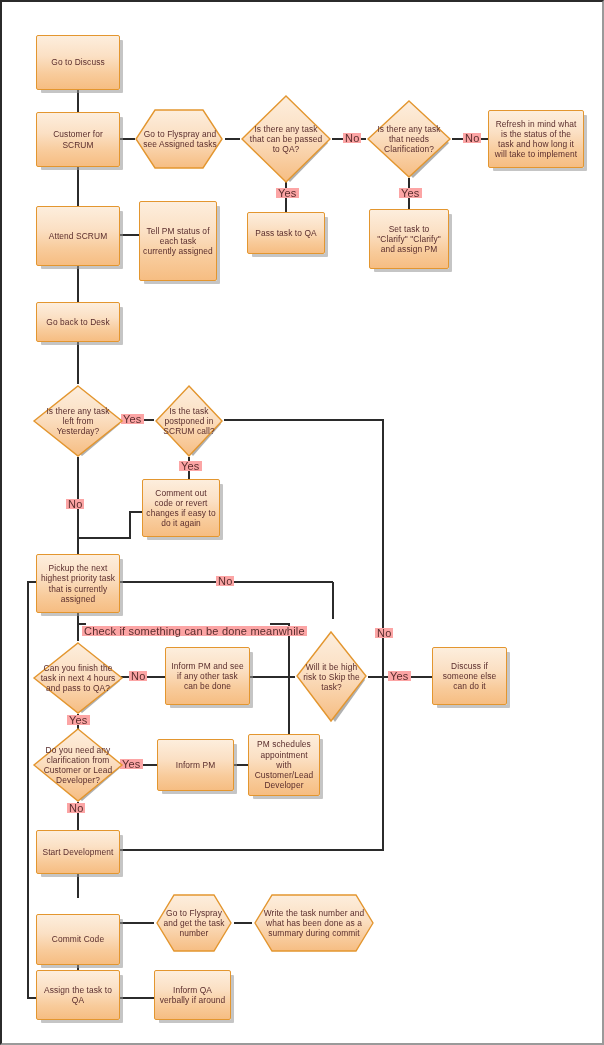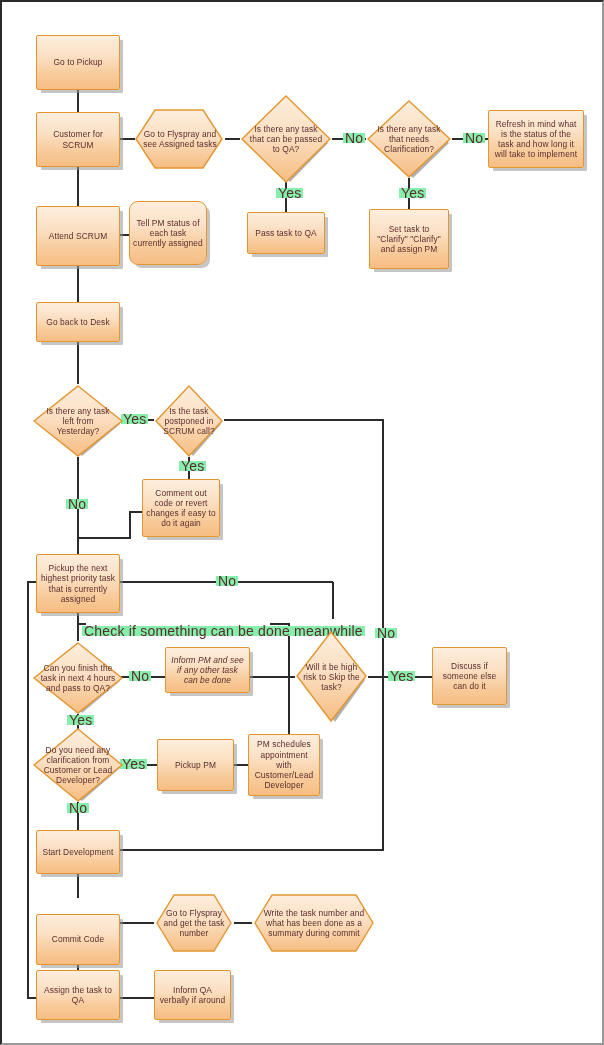--- a/index.html
+++ b/index.html
@@ -17,23 +17,23 @@
     border-right:2px solid #9a9a9a;
     border-bottom:2px solid #9a9a9a;
     overflow:hidden;
   }
 
   
   #edges{position:absolute;left:0;top:0;width:604px;height:1045px;}
 
   .edge-label{
     position:absolute;
-    font-size:14px;
+    font-size:11px;
     color:#5a2d2d;
-    background:#86efac;
+    background:#fca5a5;
     padding:0 2px;
     line-height:10px;
     white-space:nowrap;
     letter-spacing:.2px;
   }
 
   
   .node{
     position:absolute;
     box-sizing:border-box;
@@ -164,21 +164,21 @@
   <div class="edge-label" style="left:214px;top:574px;">No</div>
   <div class="edge-label" style="left:80px;top:616px;margin-top:8px;">Check if something can be done meanwhile</div>
   <div class="edge-label" style="left:127px;top:669px;">No</div>
   <div class="edge-label" style="left:65px;top:713px;">Yes</div>
   <div class="edge-label" style="left:373px;top:626px;">No</div>
   <div class="edge-label" style="left:386px;top:669px;">Yes</div>
   <div class="edge-label" style="left:118px;top:757px;">Yes</div>
   <div class="edge-label" style="left:65px;top:801px;">No</div>
 
   <div class="node proc" style="left:34px;top:33px;width:84px;height:55px;">
-    <span class="txt">Go to Pickup</span>
+    <span class="txt">Go to Discuss</span>
   </div>
 
   <div class="node proc" style="left:34px;top:110px;width:84px;height:55px;">
     <span class="txt">Customer for SCRUM</span>
   </div>
 
   <div class="node hex" style="left:133px;top:105px;width:90px;height:64px;">
     <svg class="hshape" viewBox="0 0 90 64" preserveAspectRatio="none">
       <defs>
           <linearGradient id="gh1" x1="0" y1="0" x2="0" y2="1">
@@ -225,21 +225,21 @@
   </div>
 
   <div class="node proc" style="left:367px;top:207px;width:80px;height:60px;">
     <span class="txt">Set task to "Clarify" "Clarify" and assign PM</span>
   </div>
 
   <div class="node proc" style="left:34px;top:204px;width:84px;height:60px;">
     <span class="txt">Attend SCRUM</span>
   </div>
 
-  <div class="node proc" style="left:127px;top:199px;width:78px;height:64px;border-radius:9px;">
+  <div class="node proc" style="left:137px;top:199px;width:78px;height:80px;">
     <span class="txt">Tell PM status of each task currently assigned</span>
   </div>
 
   <div class="node proc" style="left:34px;top:300px;width:84px;height:40px;">
     <span class="txt">Go back to Desk</span>
   </div>
 
   <div class="node dec" style="left:30px;top:382px;width:92px;height:74px;">
     <svg class="dshape" viewBox="0 0 92 74" preserveAspectRatio="none">
       <polygon points="50,6 88,40 50,72 12,40" fill="#b0b0b0"></polygon>
@@ -265,21 +265,21 @@
   </div>
 
   <div class="node dec" style="left:30px;top:639px;width:92px;height:74px;">
     <svg class="dshape" viewBox="0 0 92 74" preserveAspectRatio="none">
       <polygon points="50,6 88,40 50,72 12,40" fill="#b0b0b0"></polygon>
       <polygon points="46,2 90,37 46,72 2,37" fill="url(#gd1)" stroke="#e3962f" stroke-width="1.4"></polygon>
     </svg>
     <span class="txt" style="width:80px;">Can you finish the task in next 4 hours and pass to QA?</span>
   </div>
 
-  <div class="node proc" style="left:163px;top:645px;width:85px;height:46px;font-style:italic;">
+  <div class="node proc" style="left:163px;top:645px;width:85px;height:58px;">
     <span class="txt">Inform PM and see if any other task can be done</span>
   </div>
 
   <div class="node dec" style="left:293px;top:628px;width:73px;height:94px;">
     <svg class="dshape" viewBox="0 0 73 94" preserveAspectRatio="none">
       <polygon points="40,8 70,50 40,92 10,50" fill="#b0b0b0"></polygon>
       <polygon points="36,2 71,46 36,91 2,46" fill="url(#gd1)" stroke="#e3962f" stroke-width="1.4"></polygon>
     </svg>
     <span class="txt" style="width:70px;">Will it be high risk to Skip the task?</span>
   </div>
@@ -290,21 +290,21 @@
 
   <div class="node dec" style="left:30px;top:725px;width:92px;height:76px;align-items:center;">
     <svg class="dshape" viewBox="0 0 92 76" preserveAspectRatio="none">
       <polygon points="50,6 88,41 50,74 12,41" fill="#b0b0b0"></polygon>
       <polygon points="46,2 90,38 46,74 2,38" fill="url(#gd1)" stroke="#e3962f" stroke-width="1.4"></polygon>
     </svg>
     <span class="txt" style="width:84px;">Do you need any clarification from Customer or Lead Developer?</span>
   </div>
 
   <div class="node proc" style="left:155px;top:737px;width:77px;height:52px;">
-    <span class="txt">Pickup PM</span>
+    <span class="txt">Inform PM</span>
   </div>
 
   <div class="node proc" style="left:246px;top:732px;width:72px;height:62px;">
     <span class="txt">PM schedules appointment with Customer/Lead Developer</span>
   </div>
 
   <div class="node proc" style="left:34px;top:828px;width:84px;height:44px;">
     <span class="txt">Start Development</span>
   </div>
 

